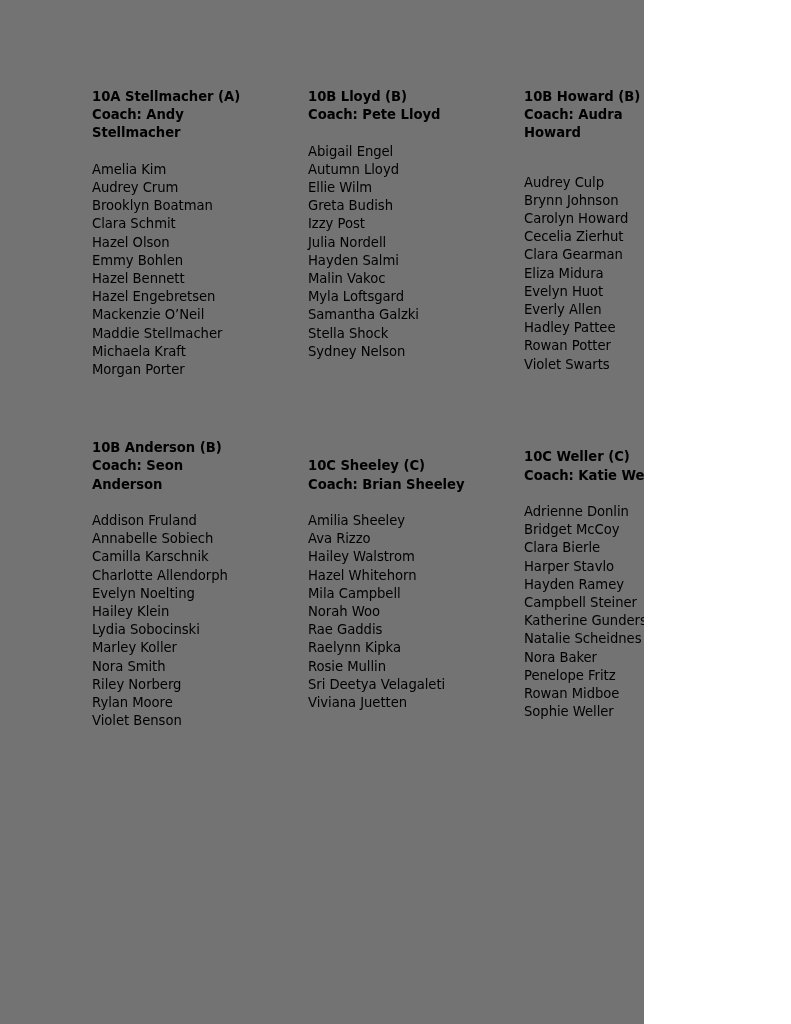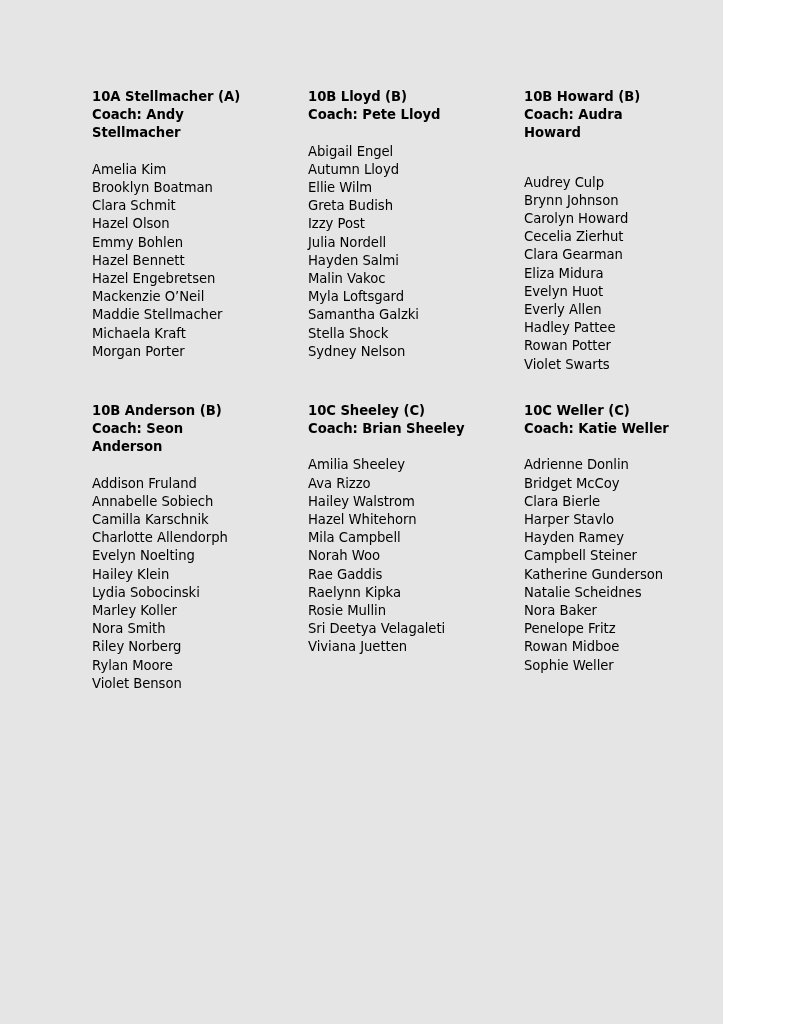--- a/index.html
+++ b/index.html
@@ -9,38 +9,39 @@
   }
   body {
     width: 791px;
     height: 1024px;
     font-family: "DejaVu Sans", "Liberation Sans", sans-serif;
     color: #000000;
     -webkit-font-smoothing: antialiased;
   }
   .page {
     position: relative;
-    width: 723px;
+    width: 644px;
     height: 1024px;
-    background: #e5e5e5;
+    background: #737373;
     overflow: hidden;
   }
   .roster-grid {
     position: absolute;
     left: 92px;
     top: 88px;
     width: 640px;
   }
   .roster-row {
     display: flex;
     flex-direction: row;
     align-items: flex-start;
   }
   .roster-row.row-2 {
-    margin-top: 28px;
+    margin-top: 60px;
+    align-items: center;
   }
   .team-block {
     width: 216px;
     flex: 0 0 216px;
     box-sizing: border-box;
     padding-right: 10px;
   }
   .team-block.col-3 {
     width: 208px;
     flex: 0 0 208px;
@@ -74,20 +75,21 @@
   <div class="roster-grid">
 
     <div class="roster-row row-1">
 
       <div class="team-block col-1">
         <div class="team-header">10A Stellmacher (A)
 Coach: Andy
 Stellmacher</div>
         <ul class="roster-names" style="margin-top: 18.2px;">
           <li class="roster-name">Amelia Kim</li>
+          <li class="roster-name">Audrey Crum</li>
           <li class="roster-name">Brooklyn Boatman</li>
           <li class="roster-name">Clara Schmit</li>
           <li class="roster-name">Hazel Olson</li>
           <li class="roster-name">Emmy Bohlen</li>
           <li class="roster-name">Hazel Bennett</li>
           <li class="roster-name">Hazel Engebretsen</li>
           <li class="roster-name">Mackenzie O’Neil</li>
           <li class="roster-name">Maddie Stellmacher</li>
           <li class="roster-name">Michaela Kraft</li>
           <li class="roster-name">Morgan Porter</li>

